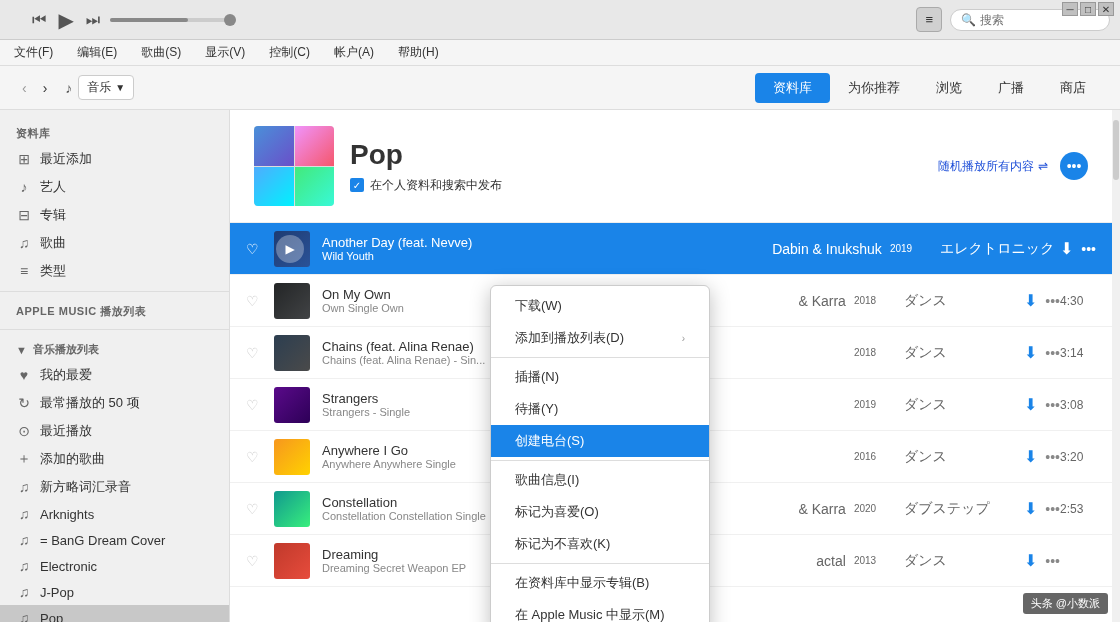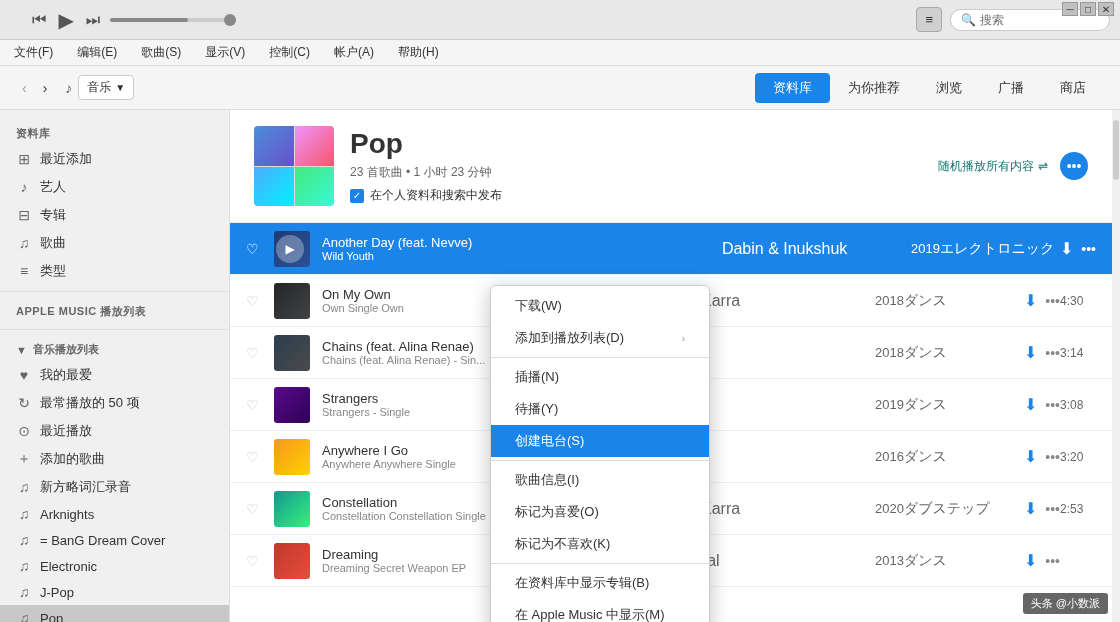--- a/index.html
+++ b/index.html
@@ -61,36 +61,36 @@
     .artwork-cell:nth-child(3) { background: linear-gradient(135deg, #4facfe, #00f2fe); }
     .artwork-cell:nth-child(4) { background: linear-gradient(135deg, #43e97b, #38f9d7); }
 
     .genre-info { flex: 1; }
     .genre-title { font-size: 28px; font-weight: bold; color: #333; }
     .genre-subtitle { font-size: 12px; color: #666; margin-top: 4px; }
     .genre-checkbox-row { display: flex; align-items: center; gap: 6px; margin-top: 6px; font-size: 12px; color: #333; }
     .genre-checkbox { width: 14px; height: 14px; background: #1a84e8; border-radius: 2px; display: flex; align-items: center; justify-content: center; color: white; font-size: 10px; }
 
     .genre-actions { display: flex; align-items: center; gap: 12px; }
-    .shuffle-btn { color: #0f766e; font-size: 12px; display: flex; align-items: center; gap: 4px; cursor: pointer; }
+    .shuffle-btn { color: #1d4ed8; font-size: 12px; display: flex; align-items: center; gap: 4px; cursor: pointer; }
     .more-btn { width: 28px; height: 28px; background: #1a84e8; border-radius: 50%; display: flex; align-items: center; justify-content: center; color: white; font-size: 14px; cursor: pointer; }
 
     
     .track-list { flex: 1; overflow-y: auto; }
     .track-row { display: flex; align-items: center; padding: 6px 16px; border-bottom: 1px solid #f0f0f0; cursor: pointer; height: 52px; }
     .track-row.playing { background: #1a84e8; color: white; }
     .track-row.playing * { color: white !important; }
 
     .track-heart { width: 20px; margin-right: 8px; color: #ccc; font-size: 14px; }
     .track-artwork { width: 36px; height: 36px; border-radius: 3px; background: #888; margin-right: 12px; flex-shrink: 0; overflow: hidden; display: flex; align-items: center; justify-content: center; }
     .track-info { flex: 1; min-width: 0; }
     .track-name { font-size: 13px; font-weight: 500; white-space: nowrap; overflow: hidden; text-overflow: ellipsis; }
     .track-album { font-size: 11px; color: #888; white-space: nowrap; overflow: hidden; text-overflow: ellipsis; }
-    .track-artist { width: 160px; font-size: 16px; color: #666; margin-right: 8px; white-space: nowrap; overflow: hidden; text-overflow: ellipsis; }
-    .track-year { width: 50px; font-size: 13px; color: #666; text-align: right; }
+    .track-artist { width: 160px; font-size: 14px; color: #666; margin-right: 8px; white-space: nowrap; overflow: hidden; text-overflow: ellipsis; text-align: right; }
+    .track-year { width: 50px; font-size: 10px; color: #666; }
     .track-genre { width: 120px; font-size: 14px; color: #666; }
     .track-actions { display: flex; align-items: center; gap: 8px; }
     .track-download { font-size: 16px; color: #1a84e8; cursor: pointer; }
     .track-more { font-size: 14px; color: #888; cursor: pointer; }
     .track-duration { font-size: 12px; color: #666; width: 36px; text-align: left; }
 
     
     .playing-indicator { width: 28px; height: 28px; background: rgba(255,255,255,0.3); border-radius: 50%; display: flex; align-items: center; justify-content: center; margin-right: 4px; }
     .play-icon-small { color: white; font-size: 12px; }
 
@@ -253,25 +253,20 @@
 
     <div class="genre-header">
       <div class="genre-artwork">
         <div class="artwork-cell"></div>
         <div class="artwork-cell"></div>
         <div class="artwork-cell"></div>
         <div class="artwork-cell"></div>
       </div>
       <div class="genre-info">
         <div class="genre-title">Pop</div>
-        <div class="genre-subtitle">
-          <span>23 首歌曲</span>
-          <span> • </span>
-          <span>1 小时 23 分钟</span>
-        </div>
         <div class="genre-checkbox-row">
           <div class="genre-checkbox">✓</div>
           <span>在个人资料和搜索中发布</span>
         </div>
       </div>
       <div class="genre-actions">
         <div class="shuffle-btn">
           <span>随机播放所有内容</span>
           <span>⇌</span>
         </div>

